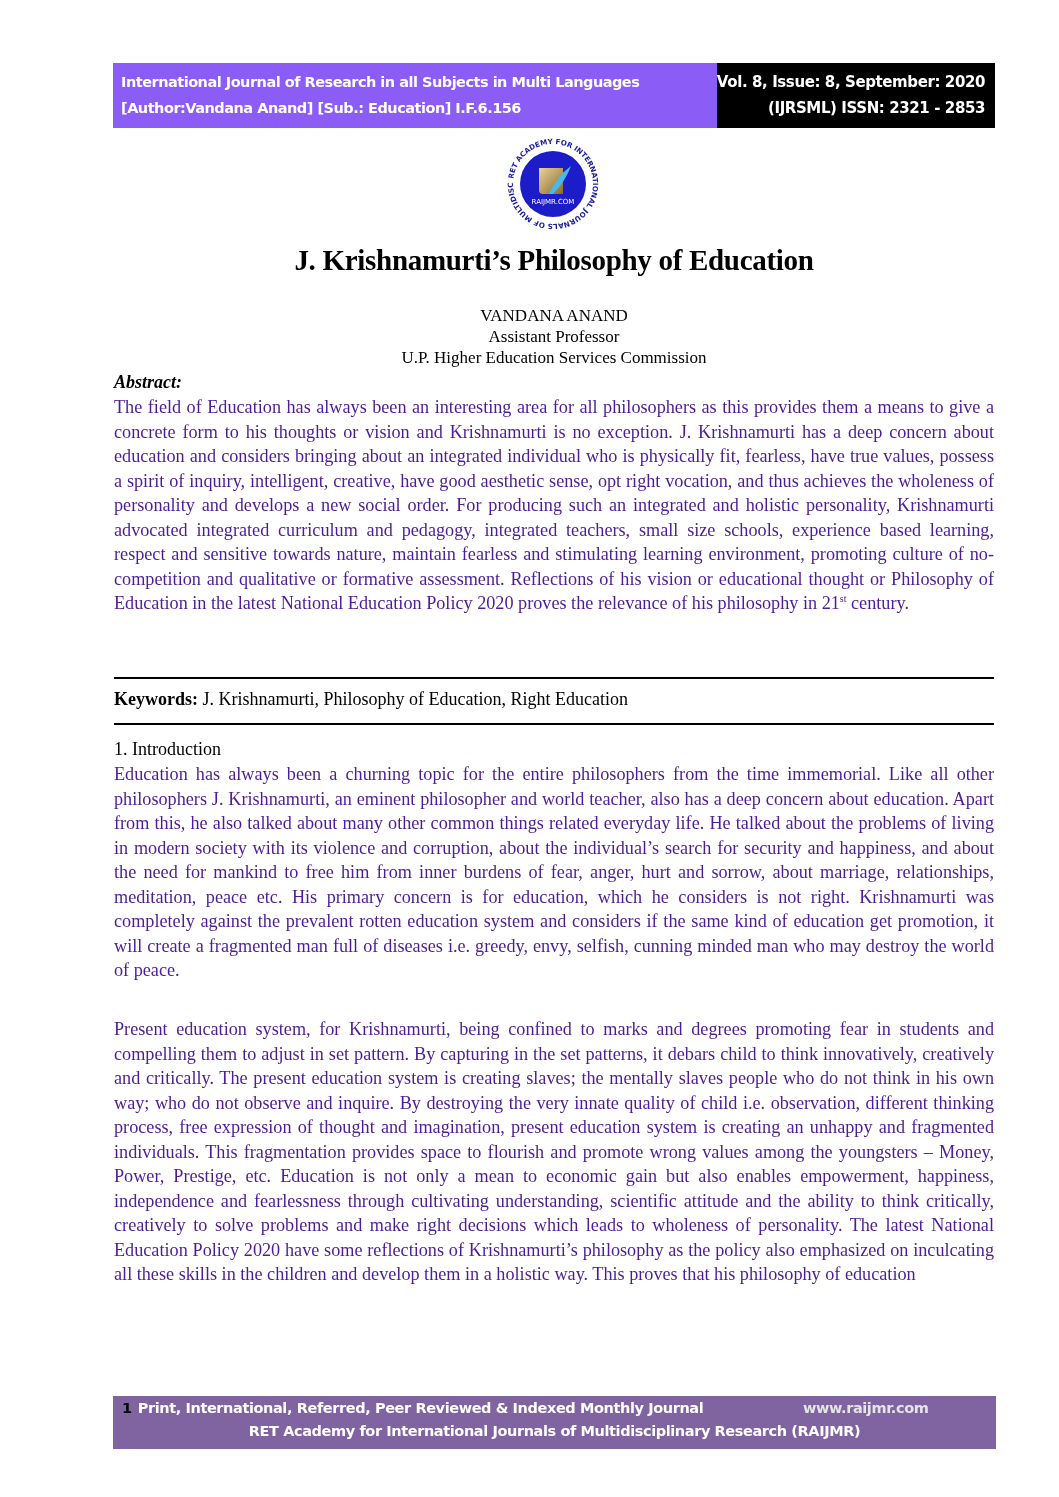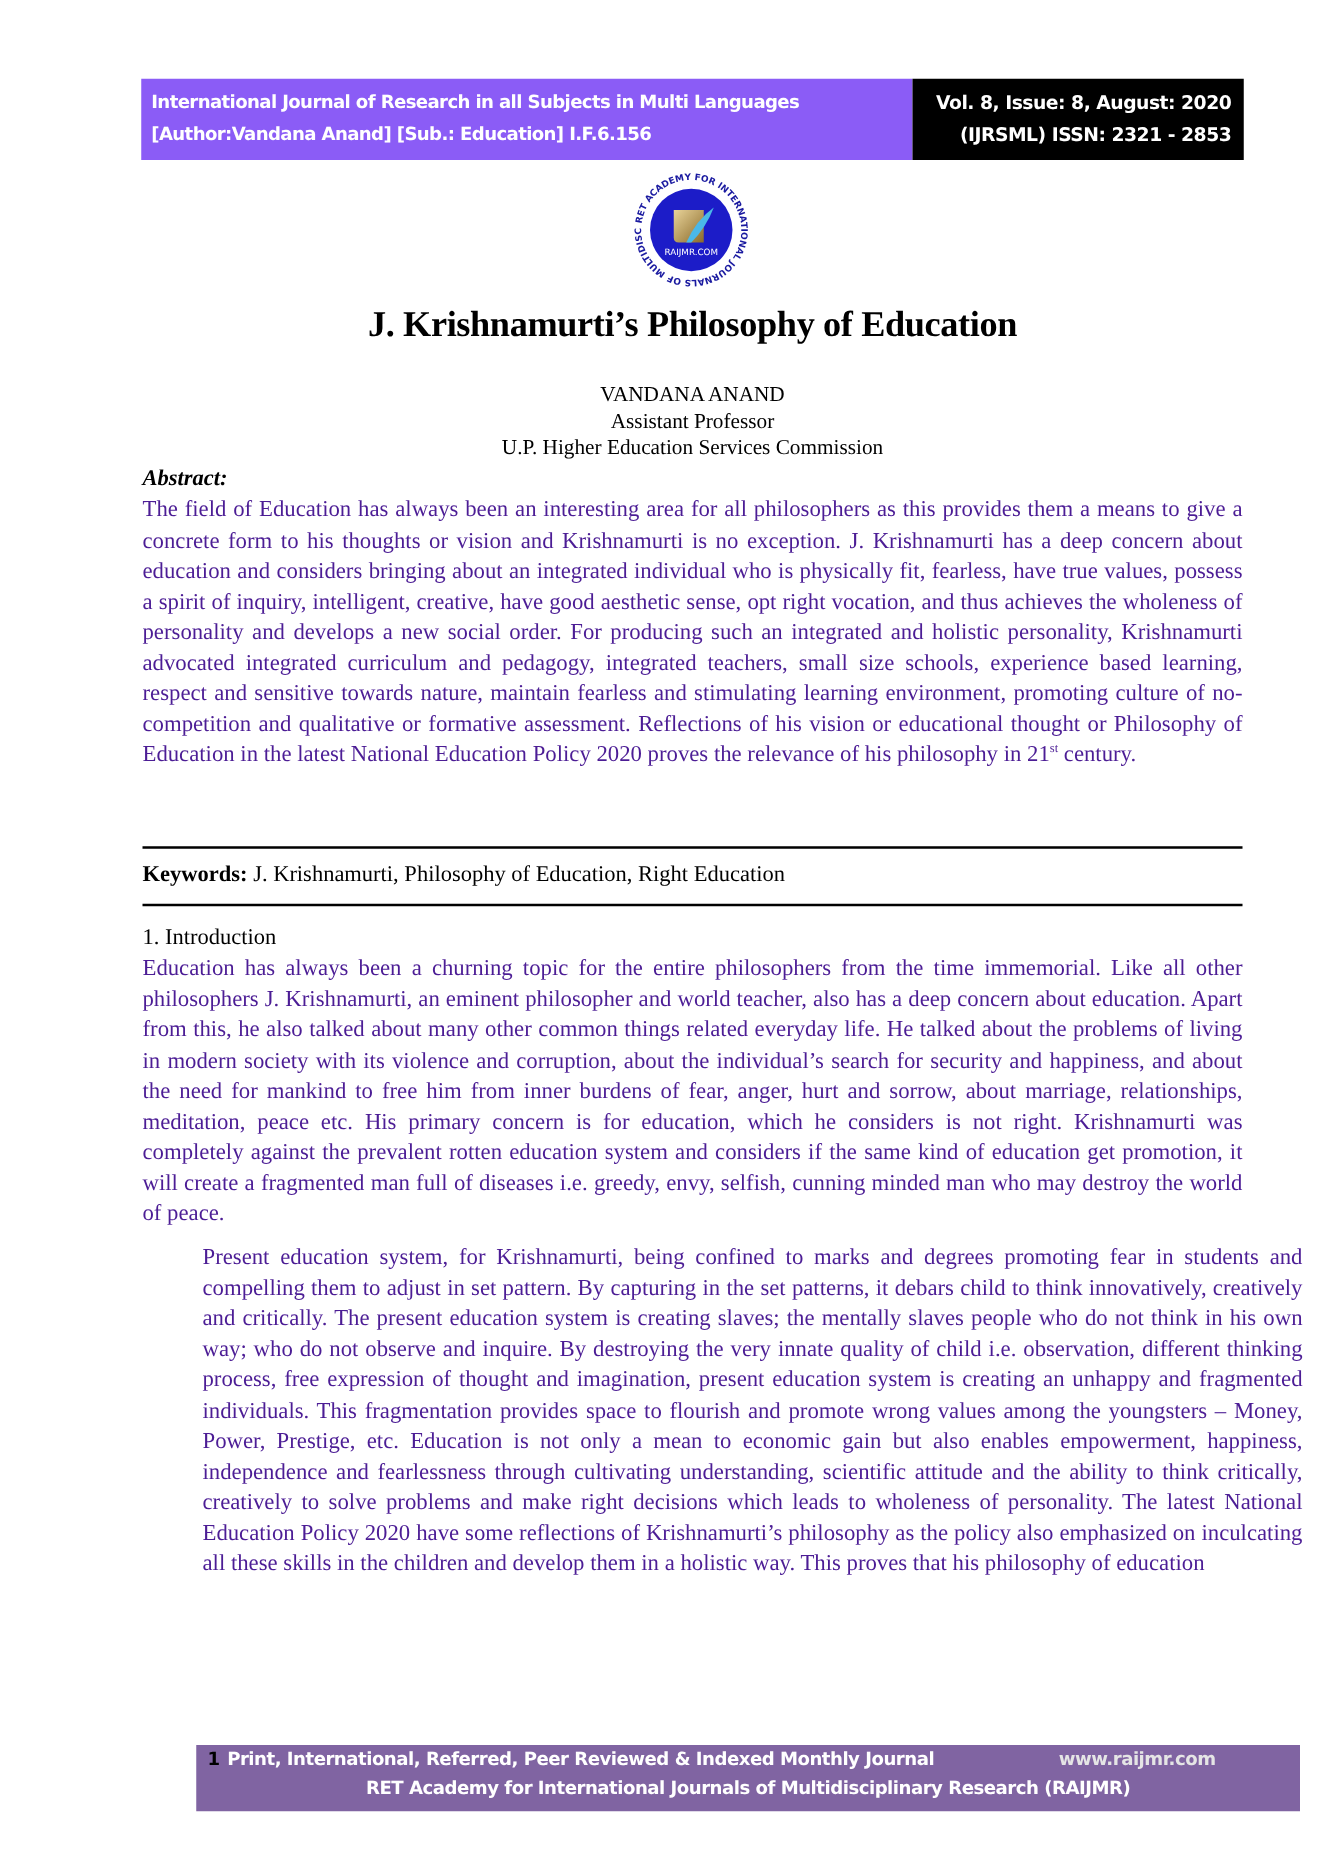--- a/index.html
+++ b/index.html
@@ -27,43 +27,43 @@
   .text { font-family: "Liberation Serif", serif; font-size: 18.2px; line-height: 24.5px; color: #4c1d95; text-align: justify; }
   .abstract-label { position: absolute; top: 372px; left: 114px; font-family: "Liberation Serif", serif; font-weight: bold; font-size: 18px; font-style: italic; }
   .abstract-body { position: absolute; top: 395px; left: 114px; width: 880px; }
   .rule { position: absolute; left: 114px; width: 880px; height: 2px; background: #000; }
   .rule1 { top: 677px; }
   .rule2 { top: 723px; }
   .keywords { position: absolute; top: 689px; left: 114px; width: 880px; font-family: "Liberation Serif", serif; font-size: 18px; }
   .keywords b { font-weight: bold; margin-top: 48px; }
   .intro-heading { position: absolute; top: 739px; left: 114px; font-family: "Liberation Serif", serif; font-weight: normal; font-size: 18px; }
   .intro-p1 { position: absolute; top: 762px; left: 114px; width: 880px; }
-  .intro-p2 { position: absolute; top: 993px; left: 114px; width: 880px; margin-left: 48px; }
+  .intro-p2 { position: absolute; top: 1017px; left: 114px; width: 880px; }
   sup { font-size: 10px; line-height: 0; }
 
   
   .ftr { position: absolute; top: 1396px; left: 113px; width: 883px; height: 53px; background: #8064a2;
-         font-family: "DejaVu Sans", sans-serif; font-weight: bold; font-size: 14.5px; letter-spacing: -0.4px; margin-left: 44px; }
+         font-family: "DejaVu Sans", sans-serif; font-weight: bold; font-size: 14.5px; letter-spacing: -0.4px; }
   .ftr-row1 { position: absolute; top: 4px; left: 9px; white-space: nowrap; color: #fff; }
   .ftr-num { color: #000; margin-right: 6px; }
   .ftr-url { position: absolute; top: 4px; left: 690px; color: #e5e5e5; white-space: nowrap; }
   .ftr-row2 { position: absolute; top: 27px; left: 0; width: 100%; text-align: center; color: #fff; white-space: nowrap; }
 </style>
 </head>
 <body>
 
 <div class="page">
 
   <div class="hdr">
     <div class="hdr-left">
       <span class="hdr-line">International Journal of Research in all Subjects in Multi Languages</span>
       <span class="hdr-line">[Author:Vandana Anand] [Sub.: Education] I.F.6.156</span>
     </div>
     <div class="hdr-right">
-      <span class="hdr-line">Vol. 8, Issue: 8, August: 2020</span>
+      <span class="hdr-line">Vol. 8, Issue: 8, September: 2020</span>
       <span class="hdr-line">(IJRSML)  ISSN: 2321 - 2853</span>
     </div>
   </div>
 
   <div class="logo">
     <svg width="96" height="92" viewBox="0 0 96 92">
       <defs>
         <path id="ringpath" d="M48,46 m-40,0 a40,40 0 1,1 80,0 a40,40 0 1,1 -80,0"></path>
         <linearGradient id="scroll" x1="0" y1="0" x2="1" y2="1">
           <stop offset="0" stop-color="#e8d39a"></stop>

